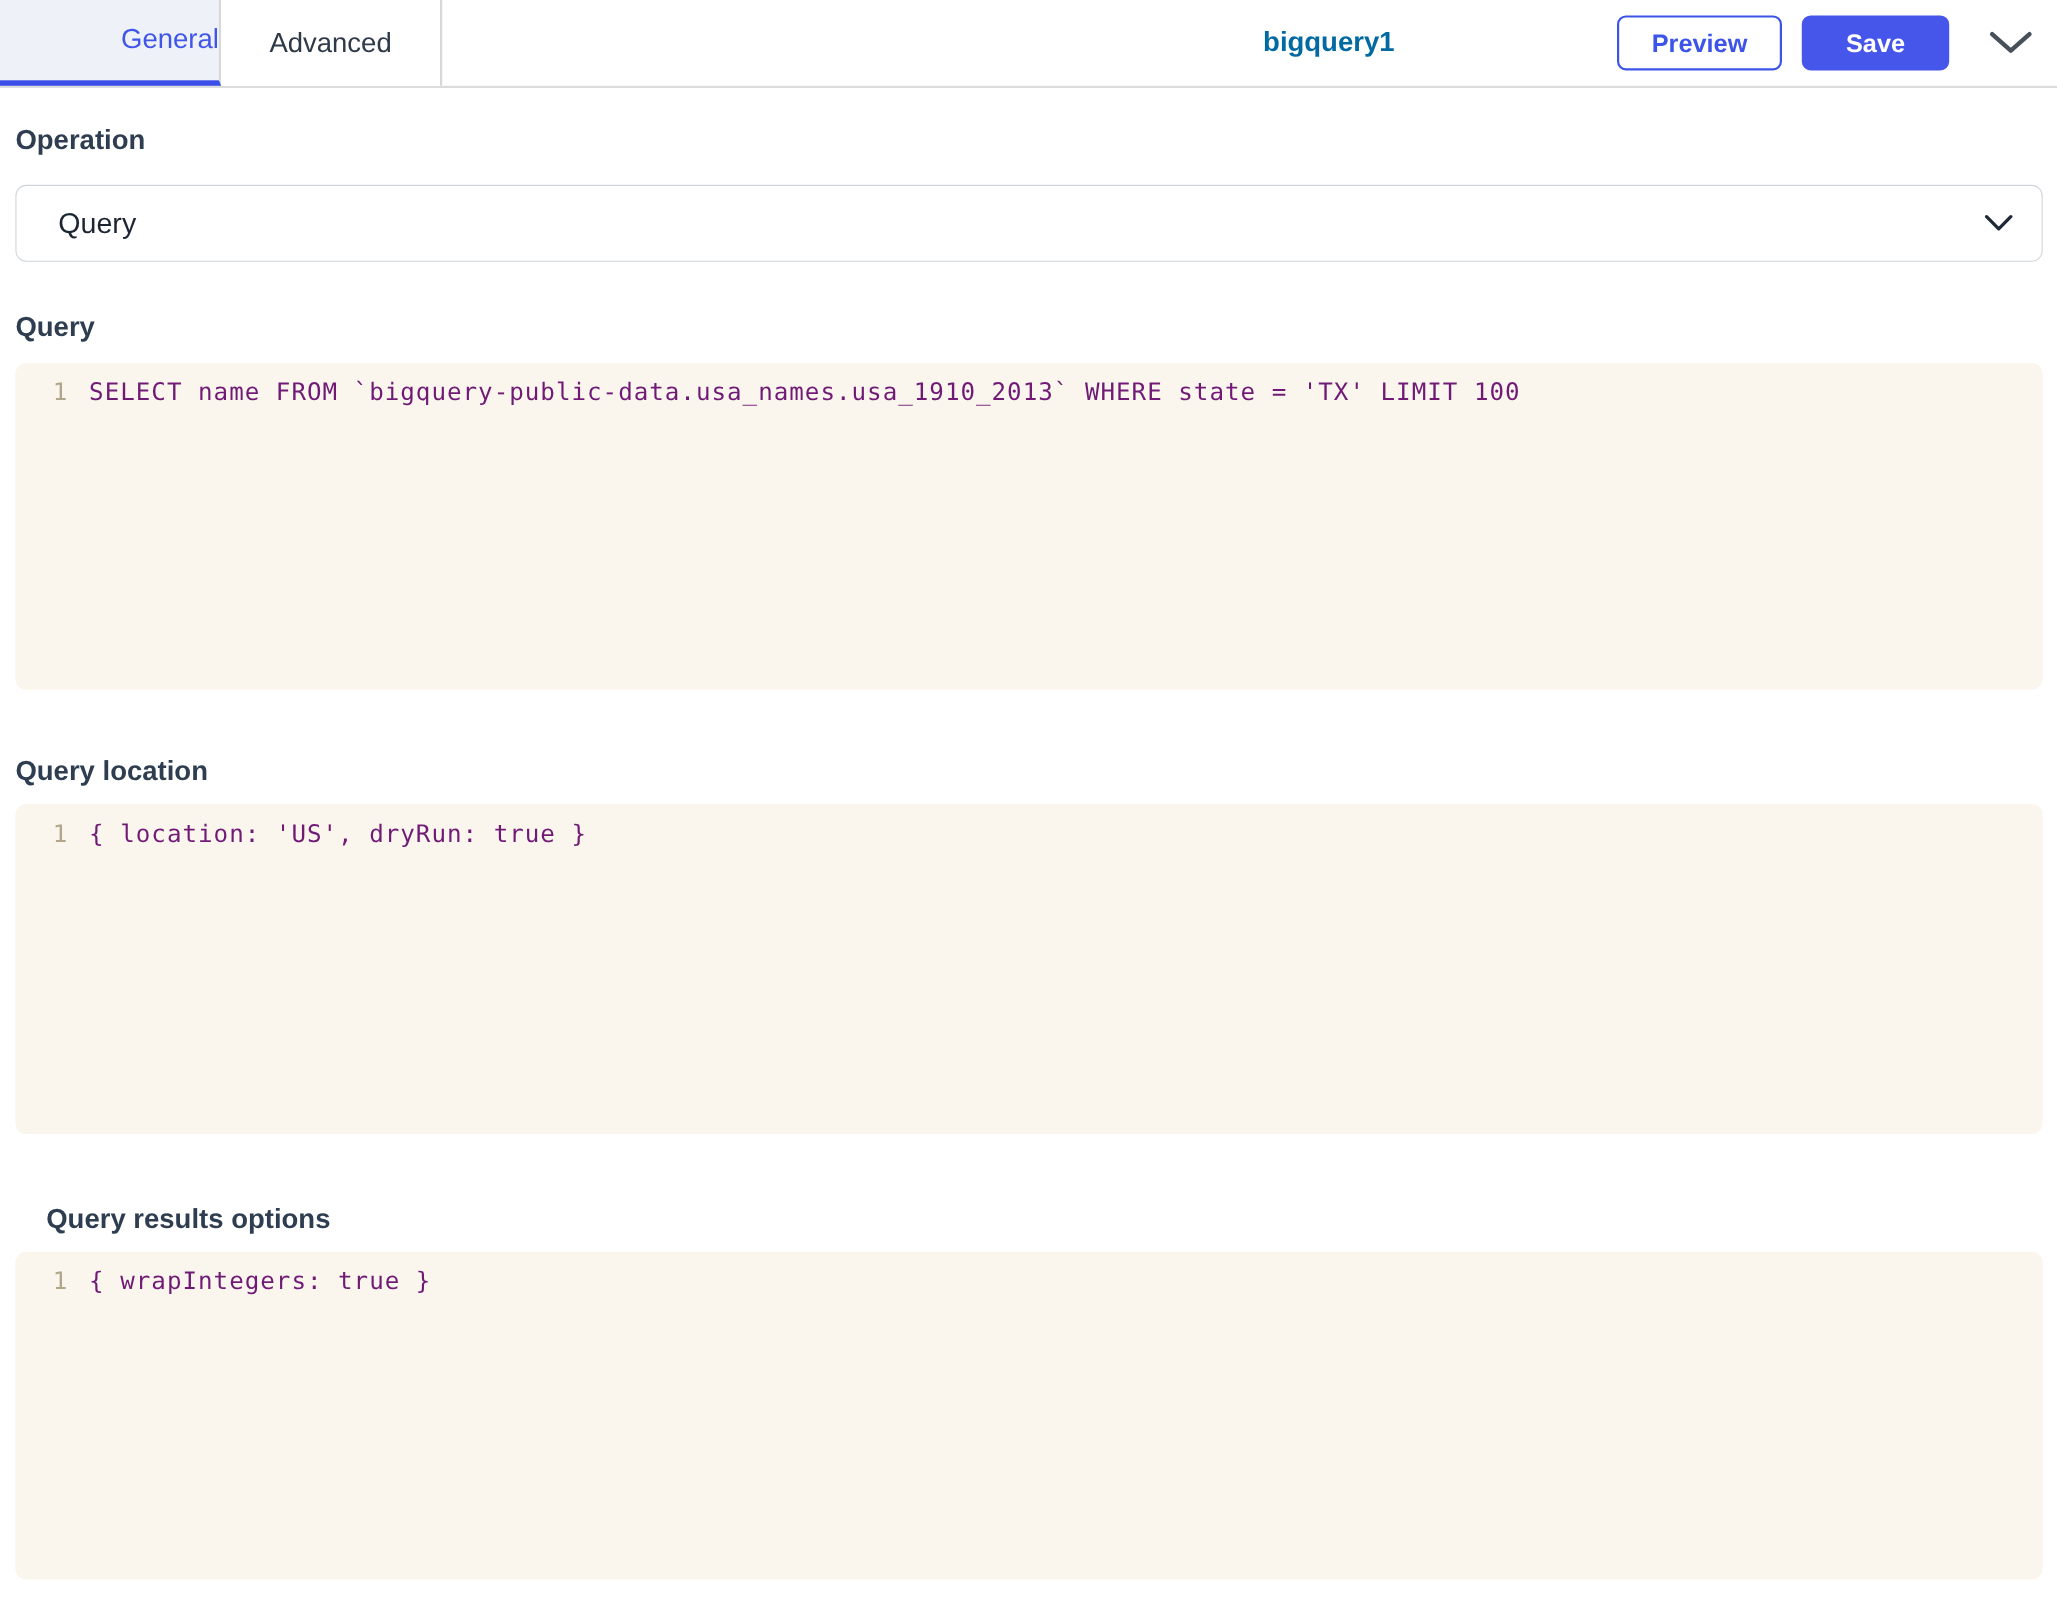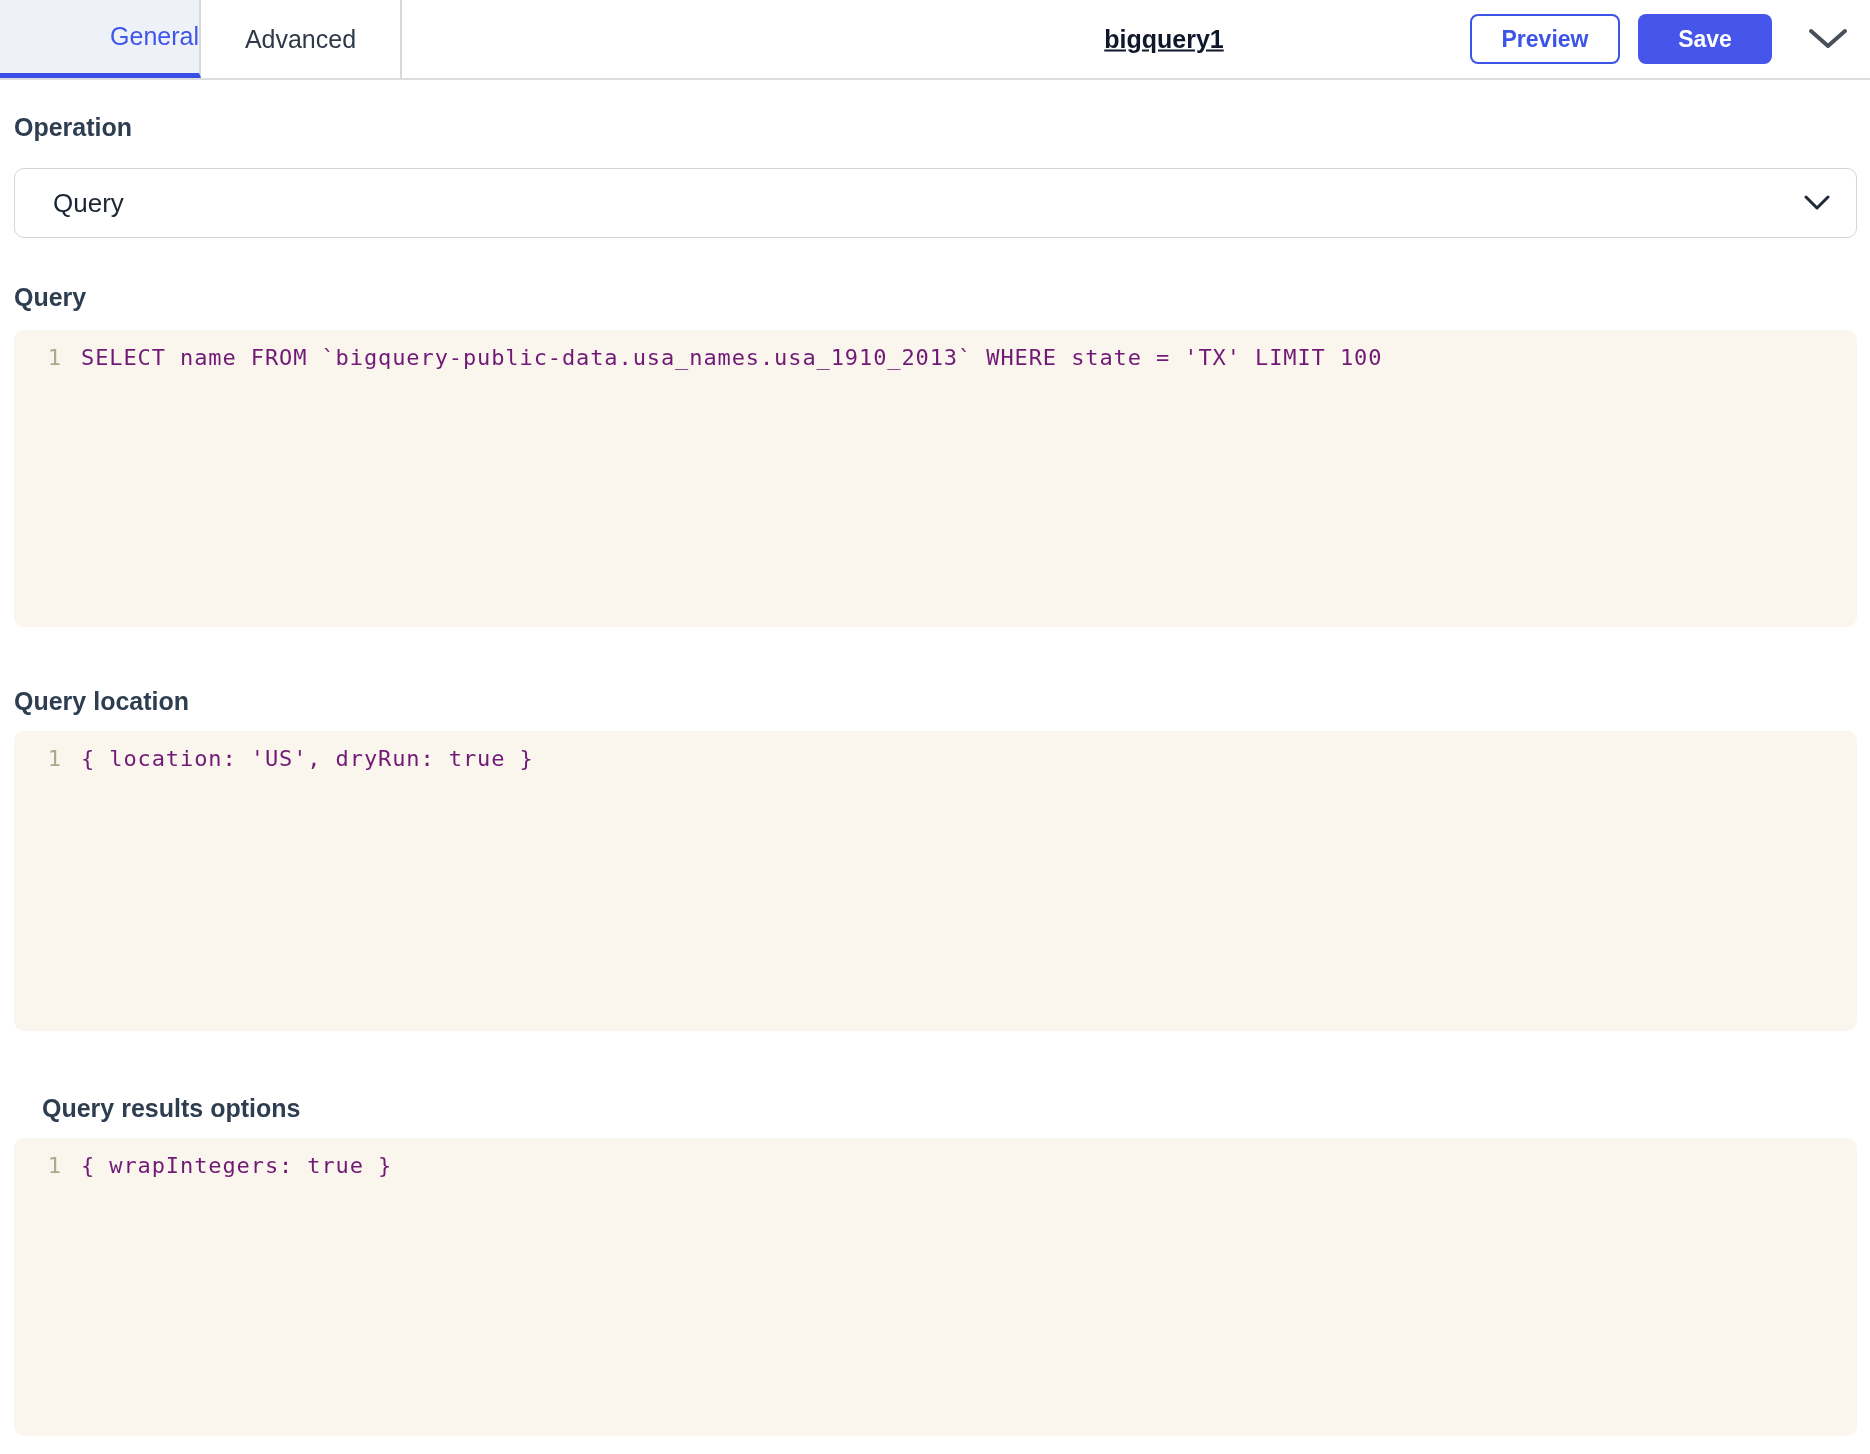--- a/index.html
+++ b/index.html
@@ -31,26 +31,25 @@
     background:#ffffff;
   }
   .tab.active {
     background:#eef1f7;
     color:#4056e9;
     border-bottom:5px solid #3b4fe8;
     justify-content:flex-end;
   }
   .panel-title {
     position:absolute;
-    left:1164px; top:50%;
+    left:1208px; top:50%;
     transform:translate(-50%,-50%);
     font-size:25px; font-weight:700;
-    color:#0f172a;
+    color:#0369a1;
     white-space:nowrap;
-    text-decoration:underline;
   }
   .header-actions {
     position:absolute;
     right:20px; top:0; height:78px;
     display:flex; align-items:center; gap:18px;
   }
   .btn {
     height:50px;
     border-radius:8px;
     font-family:"Liberation Sans", sans-serif;

